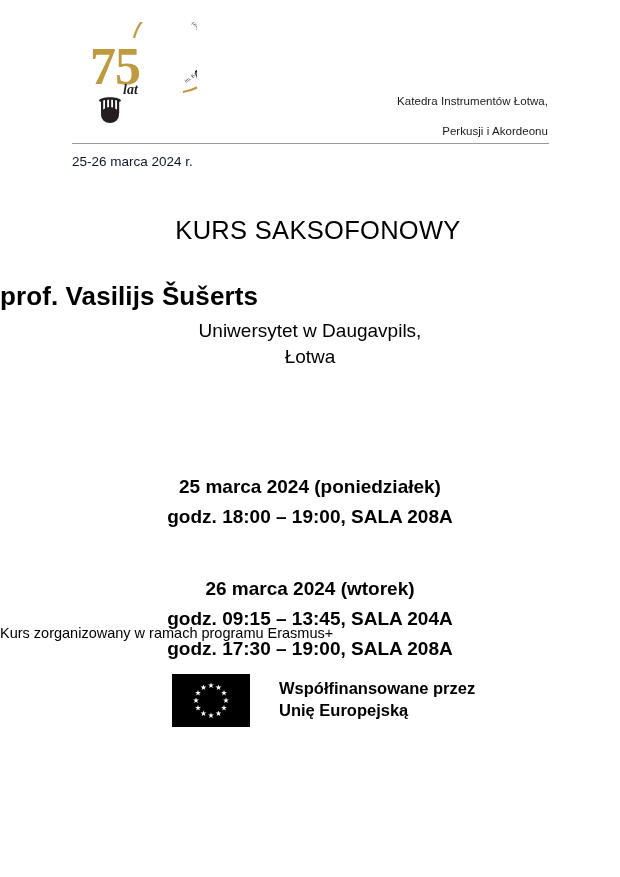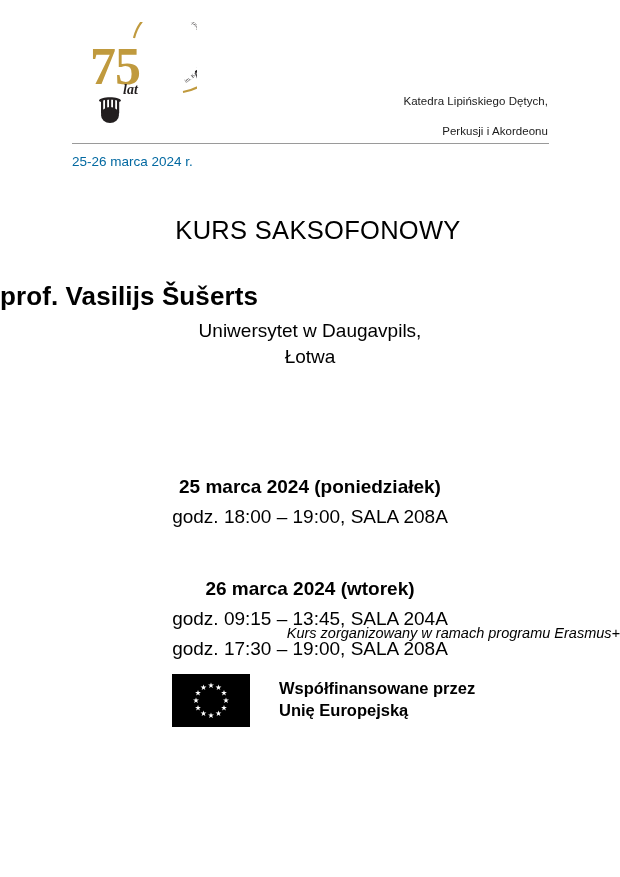--- a/index.html
+++ b/index.html
@@ -57,21 +57,21 @@
     width: 477px;
     height: 1px;
     background: #9a9a9a;
   }
 
   .datetop {
     position: absolute;
     left: 72px;
     top: 154px;
     font-size: 13.5px;
-    color: #0369a1;
+    color: #0f172a;
   }
 
   
   .title {
     position: absolute;
     left: 8px;
     top: 216px;
     width: 620px;
     text-align: center;
     font-size: 25.5px;
@@ -107,33 +107,32 @@
     text-align: center;
   }
   .sched-day {
     font-size: 19px;
     font-weight: 700;
     line-height: 30px;
     margin-top: 42px;
   }
   .sched-time {
     font-size: 19px;
-    font-weight: 400;
+    font-weight: 700;
     line-height: 30px;
   }
 
   
   .erasmus {
     position: absolute;
     left: 0;
     top: 625px;
     width: 620px;
-    text-align: right;
+    text-align: left;
     font-size: 14.5px;
-    font-style: italic;
     font-weight: 400;
   }
 
   .eu-block {
     position: absolute;
     left: 172px;
     top: 674px;
     height: 54px;
     display: flex;
     align-items: flex-start;
@@ -190,21 +189,21 @@
           <textPath href="#arcOuter" startOffset="6%">Akademii Muzycznej</textPath>
         </text>
 
         <text font-family="'Liberation Serif', serif" font-size="5.2" fill="#231f20" letter-spacing="0.1">
           <textPath href="#arcInner" startOffset="5%">im. Karola Lipińskiego we Wrocławiu</textPath>
         </text>
       </svg>
     </div>
 
     <div class="dept">
-      <div>Katedra Lipińskiego Dętych,</div>
+      <div>Katedra Instrumentów Łotwa,</div>
       <div>Perkusji i Akordeonu</div>
     </div>
   </div>
 
   <div class="rule"></div>
 
   <div class="datetop">25-26 marca 2024 r.</div>
 
   <div class="title">KURS SAKSOFONOWY</div>
 

